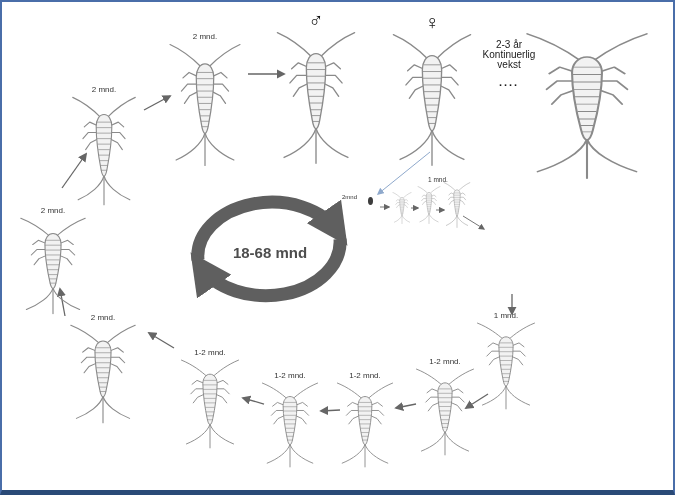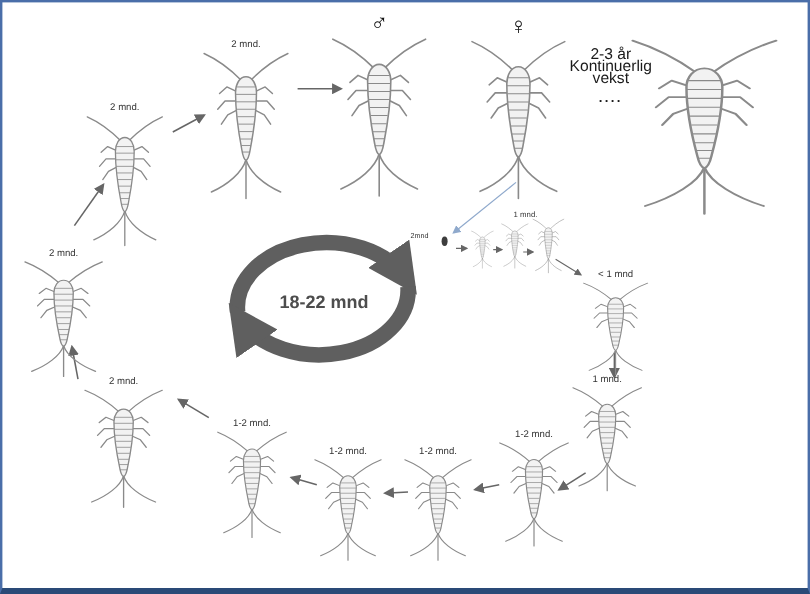--- a/index.html
+++ b/index.html
@@ -18,21 +18,21 @@
   .fishline{fill:none;stroke:var(--insect-gray,#8a8a8a);stroke-width:1.6;stroke-linecap:round;stroke-linejoin:round}
   .fishbody{fill:#f2f2f2;stroke:var(--insect-gray,#8a8a8a);stroke-width:1.6}
   .connector{fill:none;stroke:var(--connector-gray,#666);stroke-width:1.3}
   .connector.blue{stroke:var(--hatch-arrow-blue,#8fa9cc);stroke-width:1}
   .cyclearc{fill:none;stroke:var(--cycle-arrow-gray,#5f5f5f);stroke-width:13}
   .mhead{fill:var(--connector-gray,#666)}
   .mheadblue{fill:var(--hatch-arrow-blue,#8fa9cc)}
   .mheadbig{fill:var(--cycle-arrow-gray,#5f5f5f)}
   .caption{position:absolute;text-align:center;color:#1a1a1a}
   .caption.small{font-size:8px;line-height:11px}
-  .caption.growth{font-size:13px;line-height:10px}
+  .caption.growth{font-size:10px;line-height:10px}
   .dots{position:absolute;text-align:center;font-size:11px;font-weight:bold;letter-spacing:2px;color:#1a1a1a}
   .cycle-label{position:absolute;left:222px;top:242px;width:92px;text-align:center;
     font-size:15px;font-weight:bold;color:#4d4d4d}
   .egg{position:absolute;left:366px;top:195px;width:5px;height:8px;border-radius:50%;background:#3d3d3d}
   .egg-label{position:absolute;left:340px;top:192px;font-size:6px;color:#333}
   .seq-label{position:absolute;left:426px;top:174px;font-size:6.5px;color:#333}
 </style>
 </head>
 <body>
 
@@ -155,26 +155,20 @@
     <svg class="fish" width="24" height="38" viewBox="0 0 100 160" preserveAspectRatio="none">
         <use href="#silverfish"></use>
       </svg>
   </div>
   <div class="stage" style="left:441px;top:180px;width:28px">
     <svg class="fish" width="28" height="46" viewBox="0 0 100 160" preserveAspectRatio="none">
         <use href="#silverfish"></use>
       </svg>
   </div>
 
-  <div class="stage" style="left:482px;top:222px;width:58px">
-    <span class="age">&lt; 1 mnd</span>
-    <svg class="fish" width="58" height="78" viewBox="0 0 100 160" preserveAspectRatio="none">
-        <use href="#silverfish"></use>
-      </svg>
-  </div>
 
   <div class="stage" style="left:473px;top:309px;width:62px">
     <span class="age">1 mnd.</span>
     <svg class="fish" width="62" height="88" viewBox="0 0 100 160" preserveAspectRatio="none">
         <use href="#silverfish"></use>
       </svg>
   </div>
 
   <div class="stage" style="left:412px;top:355px;width:62px">
     <span class="age">1-2 mnd.</span>
@@ -204,15 +198,15 @@
       </svg>
   </div>
 
   <div class="stage" style="left:66px;top:311px;width:70px">
     <span class="age">2 mnd.</span>
     <svg class="fish" width="70" height="100" viewBox="0 0 100 160" preserveAspectRatio="none">
         <use href="#silverfish"></use>
       </svg>
   </div>
 
-  <div class="cycle-label">18-22 mnd</div>
+  <div class="cycle-label">18-68 mnd</div>
 
 </div>
 
 </body></html>

